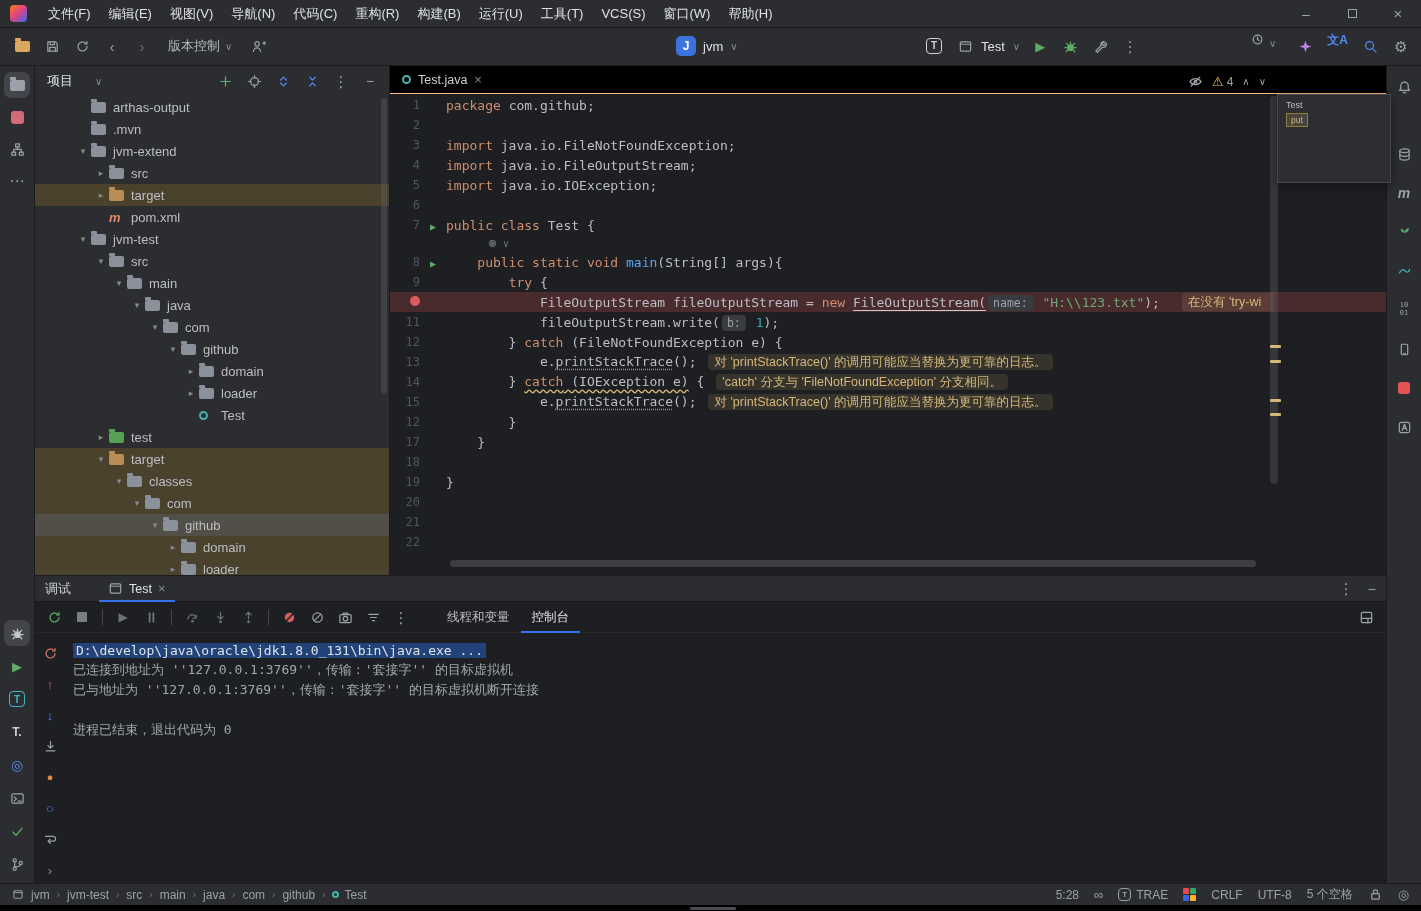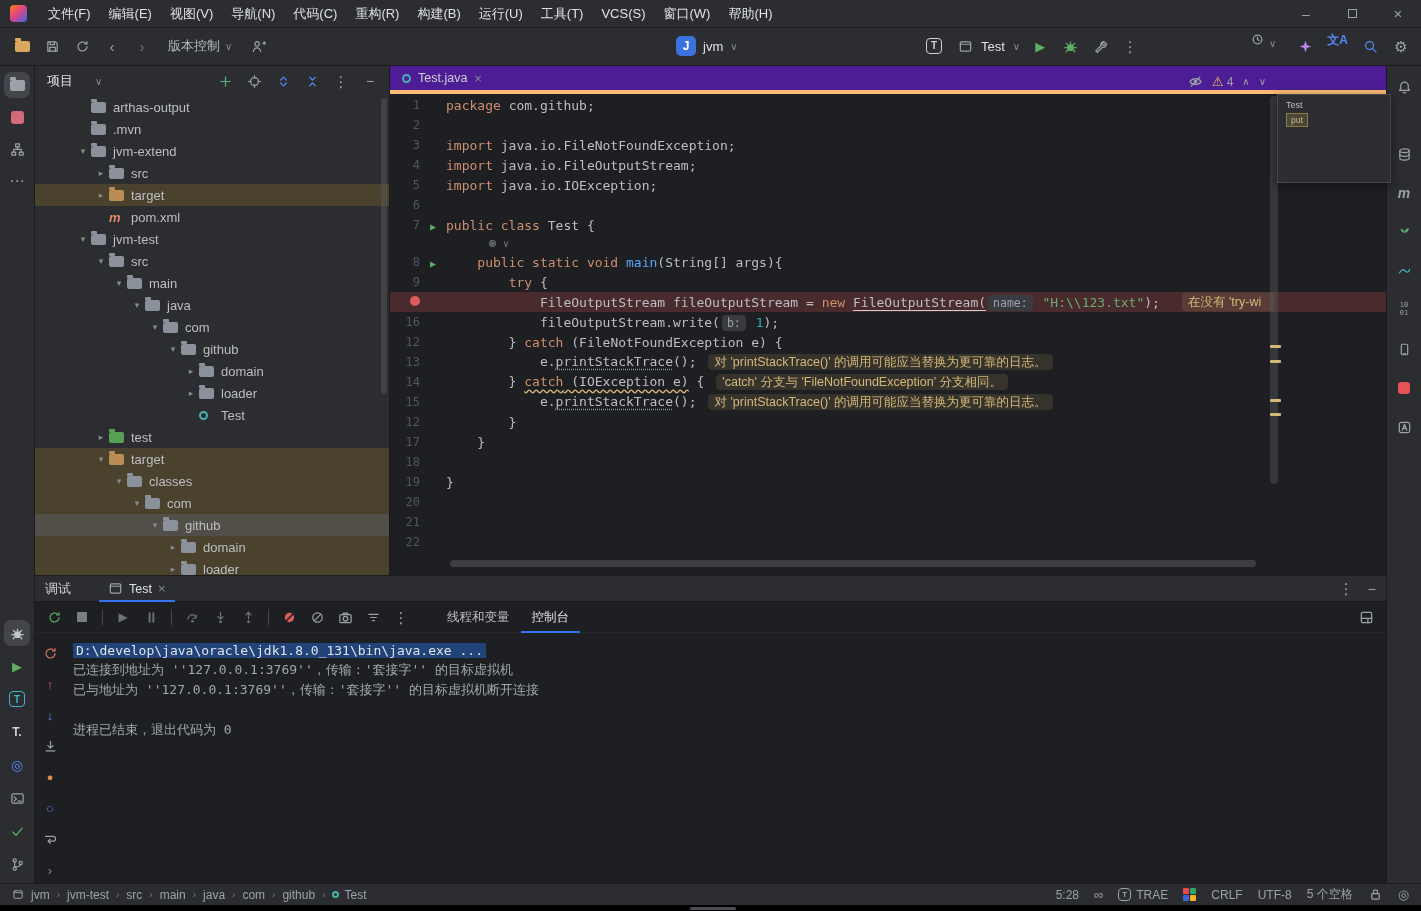--- a/index.html
+++ b/index.html
@@ -65,21 +65,21 @@
   .fico{width:15px;height:11px;background:#8a919b;border-radius:2px;position:relative;display:inline-block}
   .fico:before{content:"";position:absolute;top:-3px;left:0;width:6px;height:3px;border-radius:1px 1px 0 0;background:inherit}
   .fico.ex{background:#ba8d54}
   .fico.test{background:#56a156}
   .mvn{color:#e08865;font-weight:bold;font-style:italic;font-size:13px}
   .cring{width:9px;height:9px;border-radius:50%;border:2.5px solid #45b3ad;display:inline-block}
   .psb{position:absolute;right:2px;top:32px;width:6px;height:296px;background:#5a5d61;opacity:.45;border-radius:3px}
 
   
   #editor{position:absolute;left:390px;top:66px;right:35px;height:509px;background:#1e1f22}
-  .tabbar{height:28px;background:#4c1d95;border-bottom:4px solid #fdba74;display:flex;align-items:center}
+  .tabbar{height:28px;background:#000000;border-bottom:1px solid #fdba74;display:flex;align-items:center}
   .tab{display:flex;align-items:center;gap:7px;height:28px;padding:0 10px 0 12px;color:#ced0d6;font-size:12.5px}
   .tclose{color:#868a91;font-size:13px}
   #codewrap{position:absolute;top:29px;left:0;right:0;bottom:0;font-family:"DejaVu Sans Mono","Liberation Mono",monospace;font-size:13px;overflow:hidden}
   .cl{height:20px;display:flex;align-items:center;white-space:pre;position:relative}
   .cl.hl{background:#492b2d}
   .gut{flex:0 0 56px;display:flex;align-items:center}
   .lnum{flex:0 0 30px;text-align:right;color:#51565e;font-size:12px}
   .gico{flex:0 0 26px;text-align:center}
   .runarrow{color:#5fad65;font-size:10px}
   .bpdot{width:10px;height:10px;background:#db5c5c;border-radius:50%;display:inline-block;margin-left:12px}
@@ -596,21 +596,21 @@
           <svg viewBox="0 0 16 16" width="15" height="15" fill="none" stroke="currentColor" stroke-width="1.3" stroke-linecap="round" stroke-linejoin="round">
             <circle cx="8" cy="8" r="3"></circle>
             <circle cx="8" cy="8" r="1" fill="currentColor"></circle>
           </svg>
         </span>
         <span class="t10">∨</span>
       </div>
       <div class="cl"><span class="gut"><span class="lnum">8</span><span class="gico"><span class="runarrow">▶</span></span></span><span class="ctext"><span class="seg-pl">    </span><span class="seg-kw">public static void </span><span class="seg-decl">main</span><span class="seg-pl">(String[] args){</span></span></div>
       <div class="cl"><span class="gut"><span class="lnum">9</span><span class="gico"></span></span><span class="ctext"><span class="seg-pl">        </span><span class="seg-kw">try </span><span class="seg-pl">{</span></span></div>
       <div class="cl hl"><span class="gut"><span class="lnum"><span class="bpdot"></span></span><span class="gico"></span></span><span class="ctext"><span class="seg-pl">            FileOutputStream fileOutputStream = </span><span class="seg-kw">new </span><span class="seg-wu">FileOutputStream(</span><span class="seg-inlay">name:</span><span class="seg-pl"> </span><span class="seg-str">"H:\\123.txt"</span><span class="seg-pl">);</span></span><span class="rhint">在没有 'try-wi</span></div>
-      <div class="cl"><span class="gut"><span class="lnum">16</span><span class="gico"></span></span><span class="ctext"><span class="seg-pl">            fileOutputStream.write(</span><span class="seg-inlay">b:</span><span class="seg-pl"> </span><span class="seg-num">1</span><span class="seg-pl">);</span></span></div>
+      <div class="cl"><span class="gut"><span class="lnum">11</span><span class="gico"></span></span><span class="ctext"><span class="seg-pl">            fileOutputStream.write(</span><span class="seg-inlay">b:</span><span class="seg-pl"> </span><span class="seg-num">1</span><span class="seg-pl">);</span></span></div>
       <div class="cl"><span class="gut"><span class="lnum">12</span><span class="gico"></span></span><span class="ctext"><span class="seg-pl">        } </span><span class="seg-kw">catch</span><span class="seg-pl"> (FileNotFoundException e) {</span></span></div>
       <div class="cl"><span class="gut"><span class="lnum">13</span><span class="gico"></span></span><span class="ctext"><span class="seg-pl">            e.</span><span class="seg-gu">printStackTrace</span><span class="seg-pl">();</span><span class="seg-hint">对 'printStackTrace()' 的调用可能应当替换为更可靠的日志。</span></span></div>
       <div class="cl"><span class="gut"><span class="lnum">14</span><span class="gico"></span></span><span class="ctext"><span class="seg-pl">        } </span><span class="seg-kwu">catch</span><span class="seg-yu"> (IOException e)</span><span class="seg-pl"> {</span><span class="seg-hint">'catch' 分支与 'FileNotFoundException' 分支相同。</span></span></div>
       <div class="cl"><span class="gut"><span class="lnum">15</span><span class="gico"></span></span><span class="ctext"><span class="seg-pl">            e.</span><span class="seg-gu">printStackTrace</span><span class="seg-pl">();</span><span class="seg-hint">对 'printStackTrace()' 的调用可能应当替换为更可靠的日志。</span></span></div>
       <div class="cl"><span class="gut"><span class="lnum">12</span><span class="gico"></span></span><span class="ctext"><span class="seg-pl">        }</span></span></div>
       <div class="cl"><span class="gut"><span class="lnum">17</span><span class="gico"></span></span><span class="ctext"><span class="seg-pl">    }</span></span></div>
       <div class="cl"><span class="gut"><span class="lnum">18</span><span class="gico"></span></span><span class="ctext"></span></div>
       <div class="cl"><span class="gut"><span class="lnum">19</span><span class="gico"></span></span><span class="ctext"><span class="seg-pl">}</span></span></div>
       <div class="cl"><span class="gut"><span class="lnum">20</span><span class="gico"></span></span><span class="ctext"></span></div>
       <div class="cl"><span class="gut"><span class="lnum">21</span><span class="gico"></span></span><span class="ctext"></span></div>

